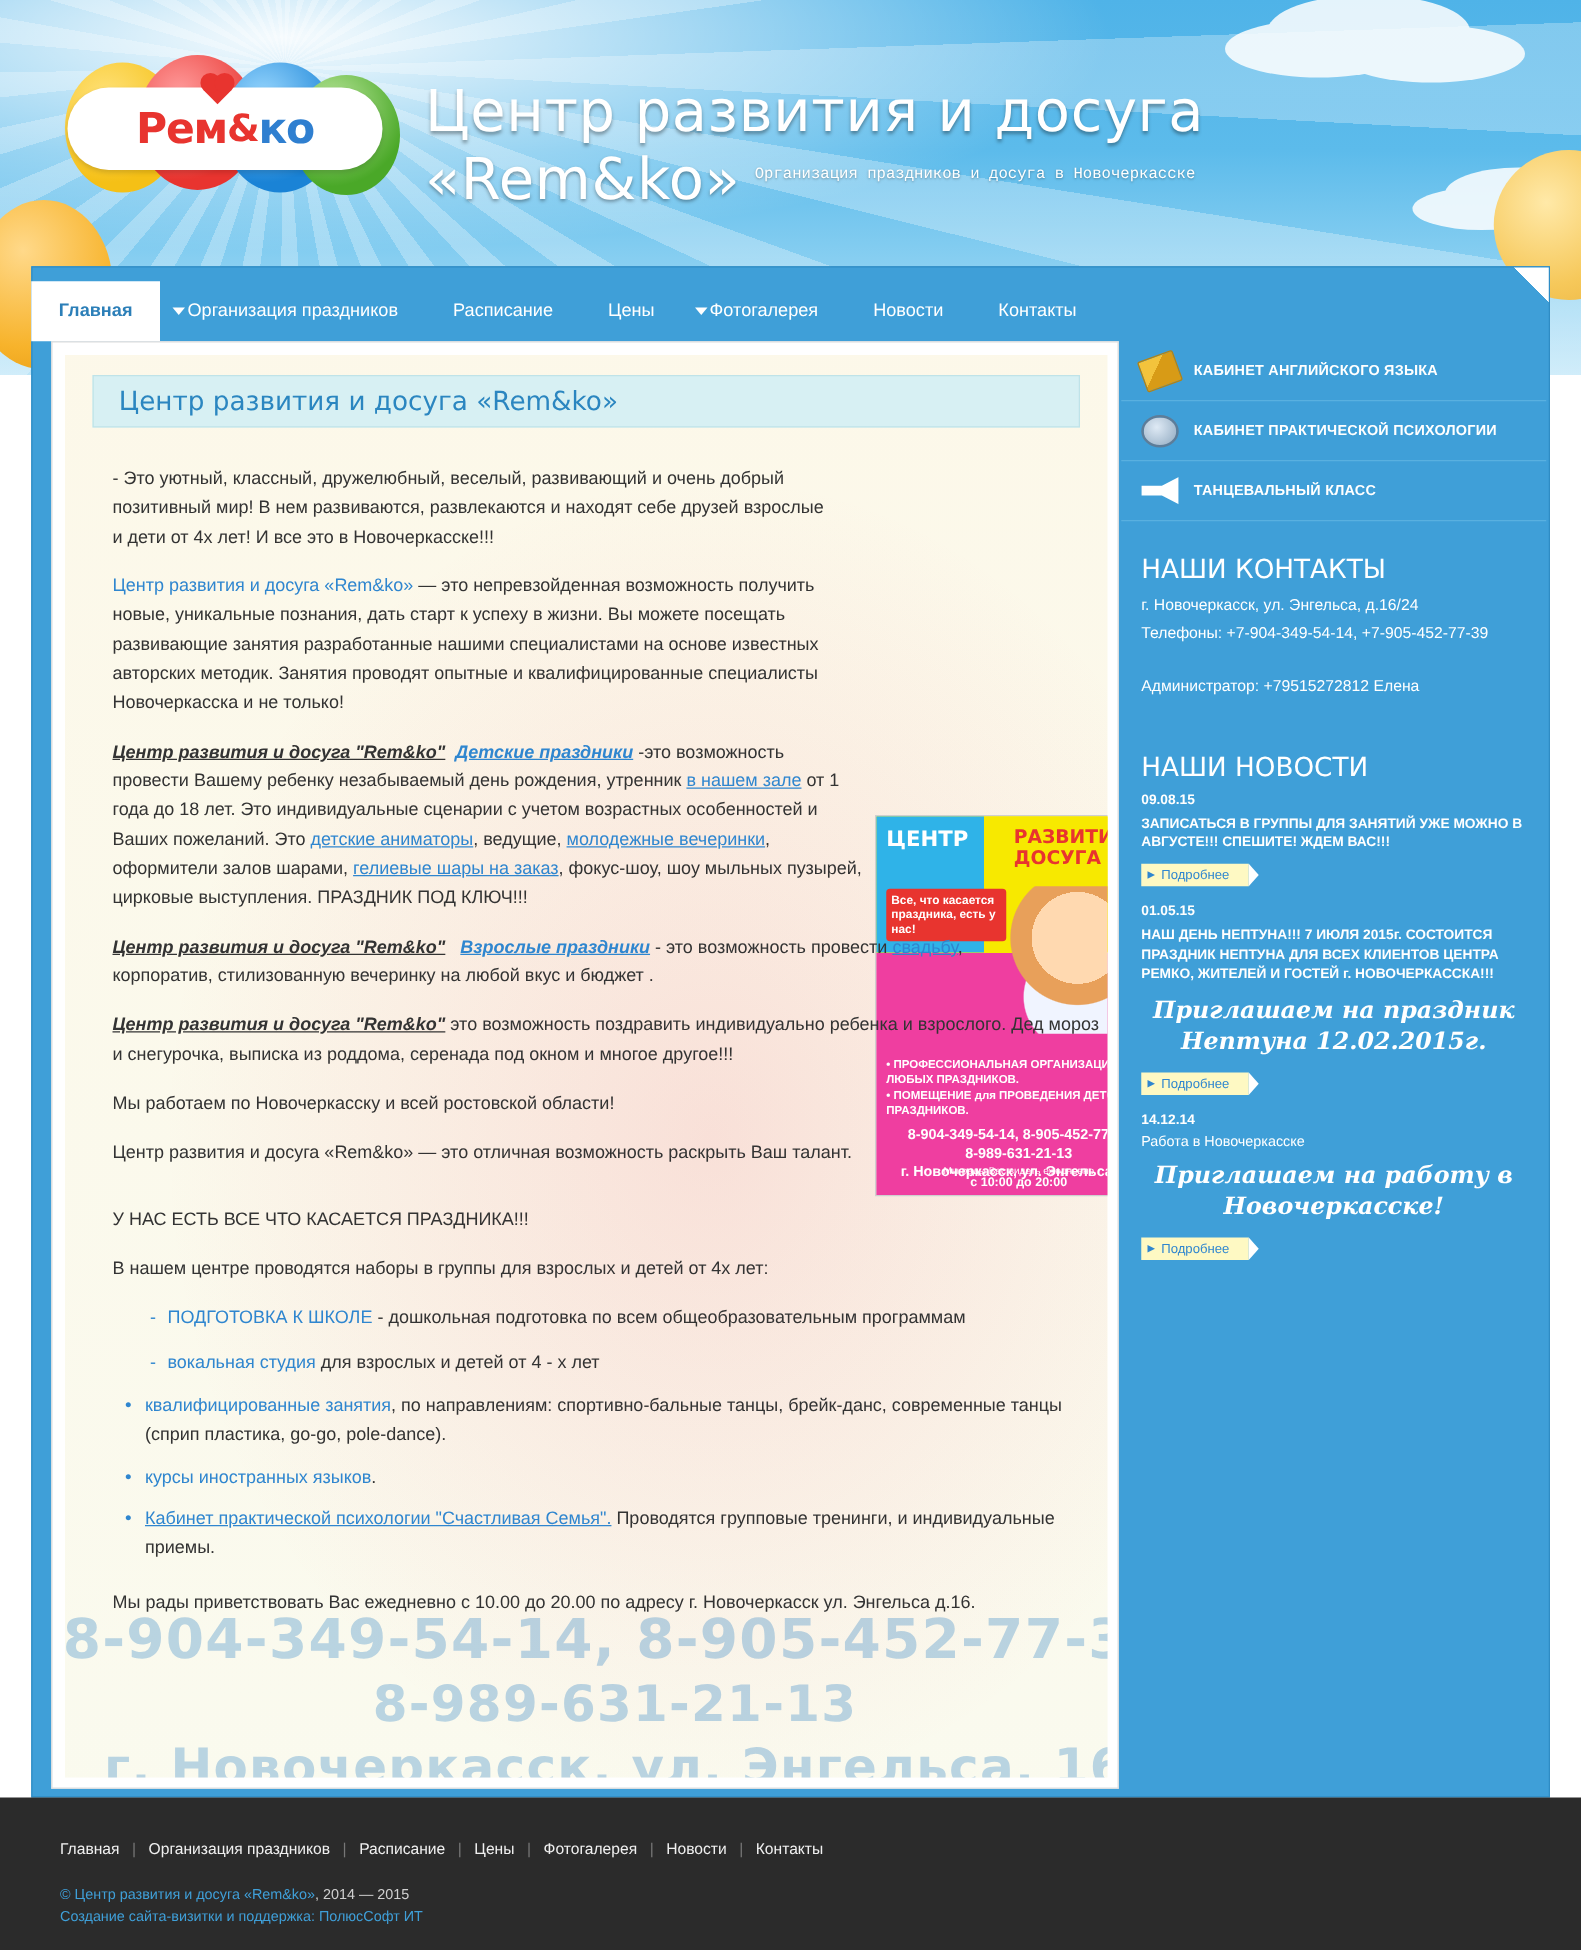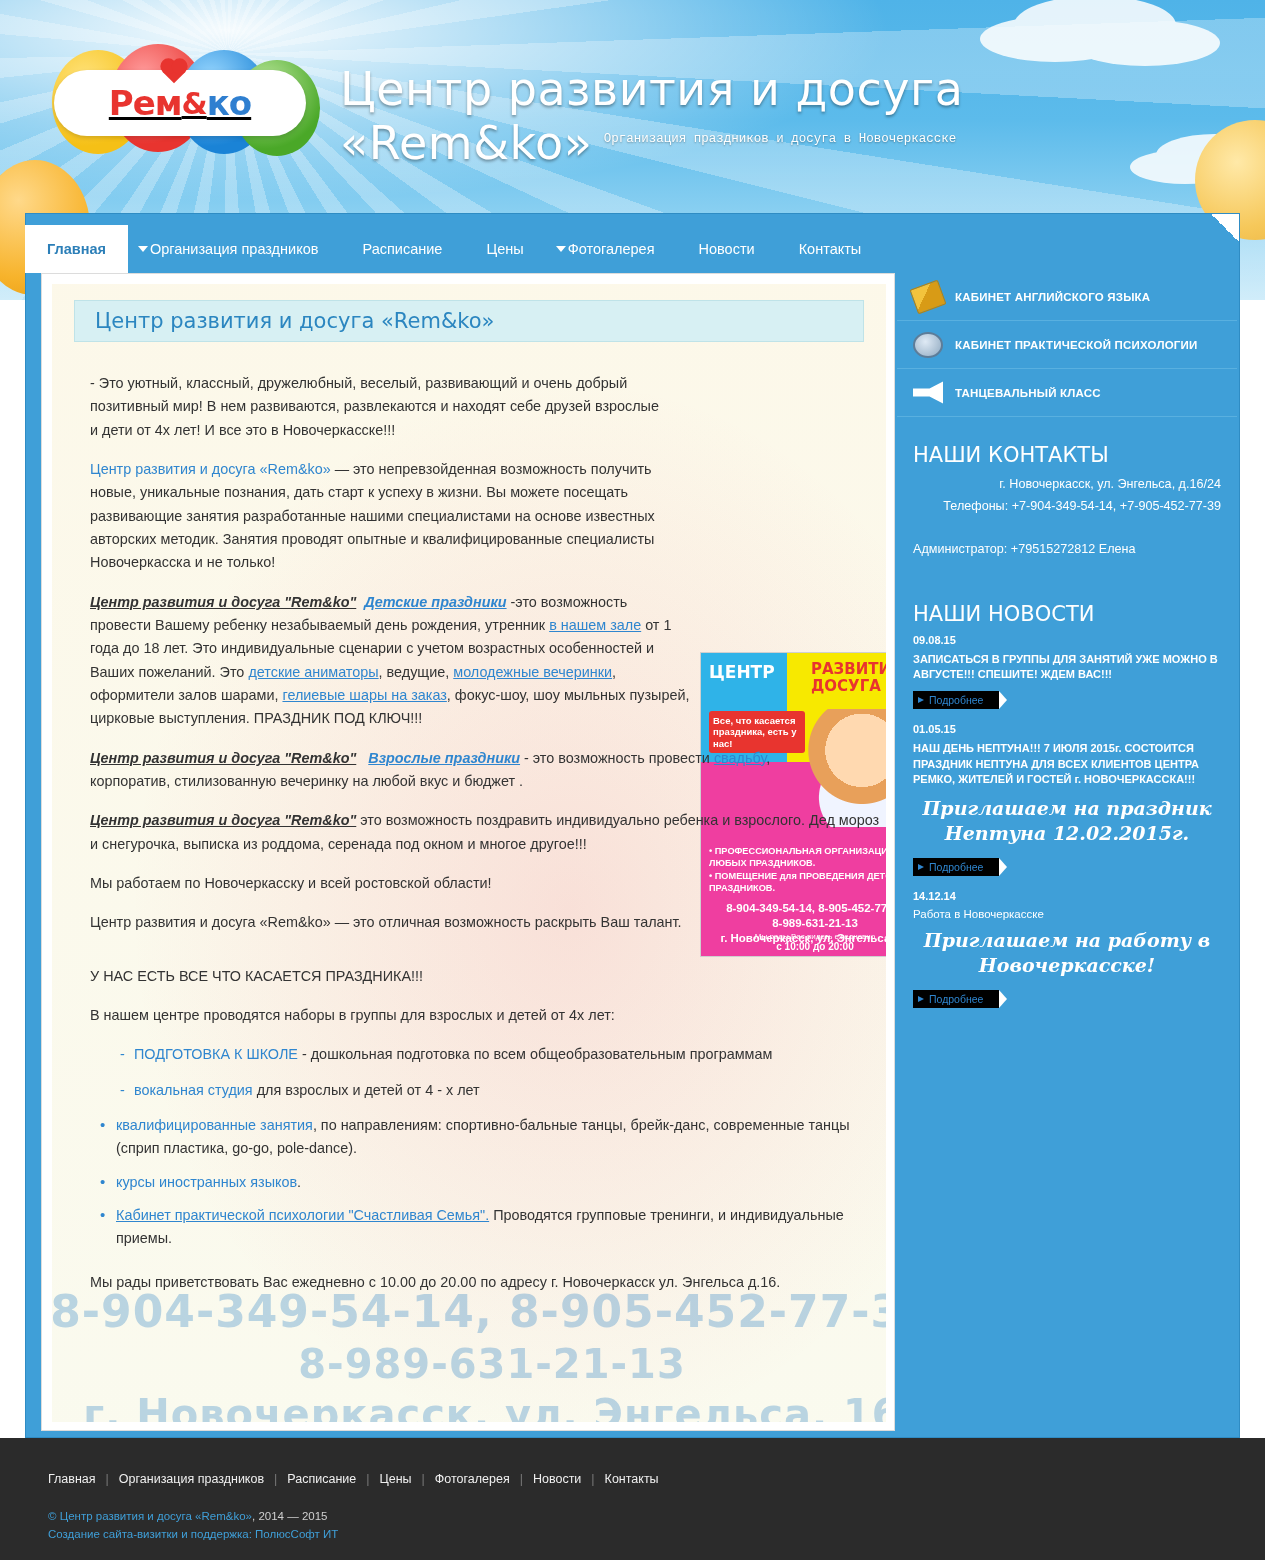--- a/index.html
+++ b/index.html
@@ -43,21 +43,20 @@
   .lb.b4 { width:86px; height:96px;  left:186px;top:16px; background: radial-gradient(circle at 35% 28%, #bfe9a0, #4aa828 70%); }
   .logo-plate {
     position:absolute; left:6px; top:26px; width:252px; height:66px;
     background:#fff; border-radius:34px; box-shadow:0 2px 4px rgba(0,0,0,.15);
   }
   .logo-text {
     position:absolute; left:6px; top:26px; width:252px; height:66px;
     display:flex; align-items:center; justify-content:center;
     font-family:"DejaVu Sans", sans-serif; font-weight:bold; font-size:34px;
     letter-spacing:-1px;
-    text-decoration:underline;
   }
   .logo-text .p1 { color:#e8342f; }
   .logo-text .p2 { color:#2f7fd0; }
   .logo-text .amp { color:#e8342f; font-size:30px; }
   .heart { position:absolute; left:118px; top:20px; width:16px; height:16px; background:#e8342f;
            transform: rotate(-45deg); }
   .heart:before, .heart:after { content:""; position:absolute; width:16px; height:16px; background:#e8342f; border-radius:50%; }
   .heart:before { top:-8px; left:0; }
   .heart:after { top:0; left:8px; }
 
@@ -194,31 +193,31 @@
                transform: rotate(-20deg); border-radius:2px; border:1px solid #b6820f; }
   .ico-clock { border-radius:50%; background: radial-gradient(circle at 40% 35%, #dfeaf5, #8fa9c0);
                border:2px solid #5d7d99; width:26px; height:26px; }
   .ico-mega  { background:#ffffff; clip-path: polygon(0% 35%, 55% 35%, 100% 8%, 100% 92%, 55% 65%, 0% 65%); }
 
   .side-head {
     margin-top:14px; padding:12px 16px 8px 16px;
     color:#ffffff; font-size:21px; font-family:"DejaVu Sans", sans-serif;
   }
   .contacts { padding:0 16px 16px 16px; color:#ffffff; font-size:12.6px; line-height:1.55; }
-  .contacts .row { margin-bottom:2px;text-align:right; }
+  .contacts .row { margin-bottom:2px; }
   .contacts .admin { margin-top:24px; }
 
   .news-wrap { padding:0 16px 20px 16px; color:#ffffff; }
   .news-date { font-size:11px; font-weight:bold; margin-bottom:6px; }
   .news-lead { font-size:11px; font-weight:bold; line-height:1.4; margin-bottom:8px; }
   .news-big { font-family:"DejaVu Serif", serif; font-style:italic; font-weight:bold;
               font-size:19px; line-height:1.35; margin-bottom:10px; }
   .news-big.small { font-size:17px; }
   .more-btn {
-    display:inline-block; position:relative; background:#000000; color:#2f86cf;
+    display:inline-block; position:relative; background:#fef9c3; color:#2f86cf;
     font-size:10.5px; padding:3px 16px 3px 16px; margin-bottom:14px; cursor:pointer;
     font-weight:normal;
   }
   .more-btn:before {
     content:""; position:absolute; left:5px; top:50%; margin-top:-3px;
     width:0;height:0;border-top:3.5px solid transparent;border-bottom:3.5px solid transparent;
     border-left:6px solid #2f86cf;
   }
   .more-btn:after {
     content:""; position:absolute; right:-8px; top:0;

